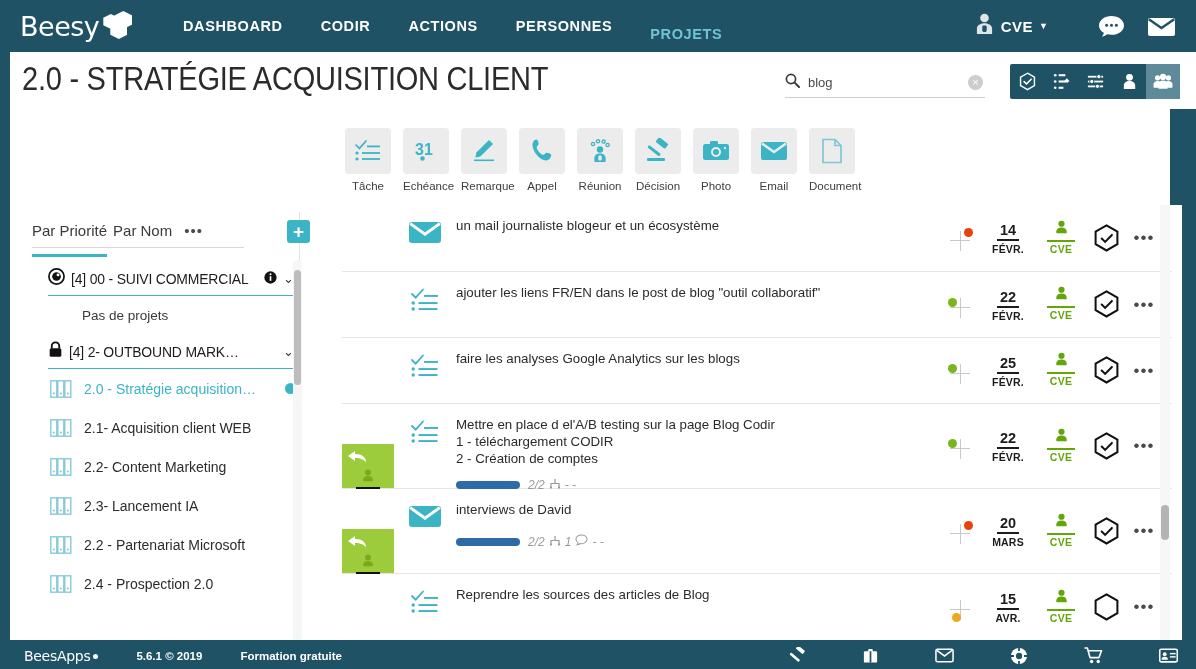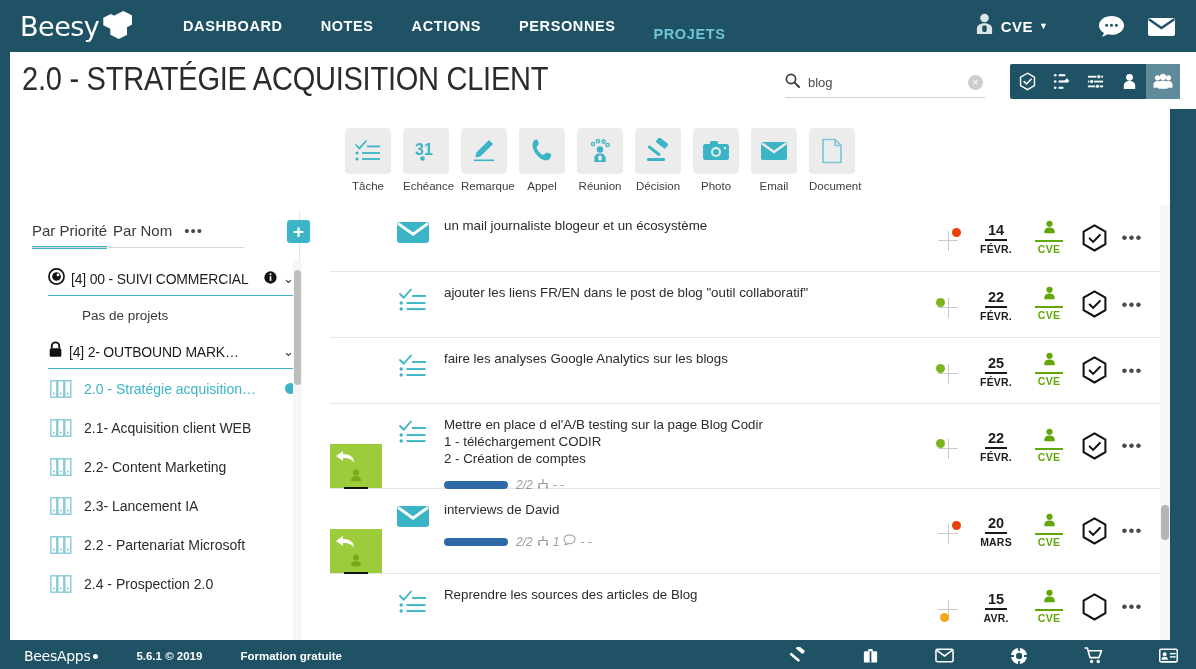--- a/index.html
+++ b/index.html
@@ -102,21 +102,21 @@
   
   #sidebar {
     position: absolute; left: 10px; top: 212px; width: 290px; height: 432px;
     background: #fff; border-right: 1px solid #e4e4e4;
   }
   #side-tabs {
     position: absolute; left: 22px; top: 10px; display: flex; align-items: baseline;
     width: 245px;
   }
   .side-tab {
-    font-size: 15px; color: #3a3a3a; padding-bottom: 7px; cursor: pointer;
+    font-size: 15px; color: #3a3a3a; padding-bottom: 15px; cursor: pointer;
     border-bottom: 3px solid transparent;
   }
   .side-tab.active { color: #3a3a3a; border-bottom-color: #3bb5c6; }
   .side-tab + .side-tab { margin-left: 6px; border-bottom-color: transparent;}
   #side-tabs-underline {
     position: absolute; left: 22px; top: 35px; width: 212px; height: 1px; background: #d8d8d8;
   }
   #side-dots {
     margin-left: 12px; color: #4a4a4a; font-size: 15px; letter-spacing: 1px;
     cursor: pointer; line-height: 10px;
@@ -160,21 +160,21 @@
     position: absolute; left: 283px; top: 48px; width: 9px; height: 392px;
     background: #f6f6f6; border-radius: 5px;
   }
   #side-thumb {
     position: absolute; left: 1px; top: 10px; width: 7px; height: 115px;
     background: #bdbdbd; border-radius: 5px;
   }
 
   
   #main {
-    position: absolute; left: 310px; top: 205px; width: 860px; height: 439px;
+    position: absolute; left: 322px; top: 205px; width: 860px; height: 439px;
     background: #fff; overflow: hidden;
   }
   #partial-top {
     position: absolute; left: 26px; top: 4px; width: 55px; height: 15px; background: #c6c6c6;
   }
   #partial-rule {
     position: absolute; left: 20px; top: 22px; width: 830px; height: 1px; background: #e6e6e6;
   }
   .row {
     position: relative; display: flex; align-items: stretch;
@@ -258,21 +258,21 @@
   <div id="logo-wrap">
     <span class="logo-text">Beesy</span>
     <span class="logo-mark">
       <span class="hexa h1"></span>
         <span class="hexa h2"></span>
         <span class="hexa h3"></span>
     </span>
   </div>
   <div id="mainmenu">
     <div class="menu-item">DASHBOARD</div>
-    <div class="menu-item">NOTES</div>
+    <div class="menu-item">CODIR</div>
     <div class="menu-item">ACTIONS</div>
     <div class="menu-item">PERSONNES</div>
     <div class="menu-item active">PROJETS</div>
   </div>
   <div id="nav-right">
     <div class="nav-user">
       <span>
         <svg width="19" height="22" viewBox="0 0 19 22">
             <circle cx="9.5" cy="5" r="4.3" fill="#dfe6e9"></circle>
             <path d="M9.5 10.2c-4.3 0-7.6 2.4-7.6 5.4V21h15.2v-5.4c0-3-3.3-5.4-7.6-5.4z" fill="#dfe6e9"></path>

